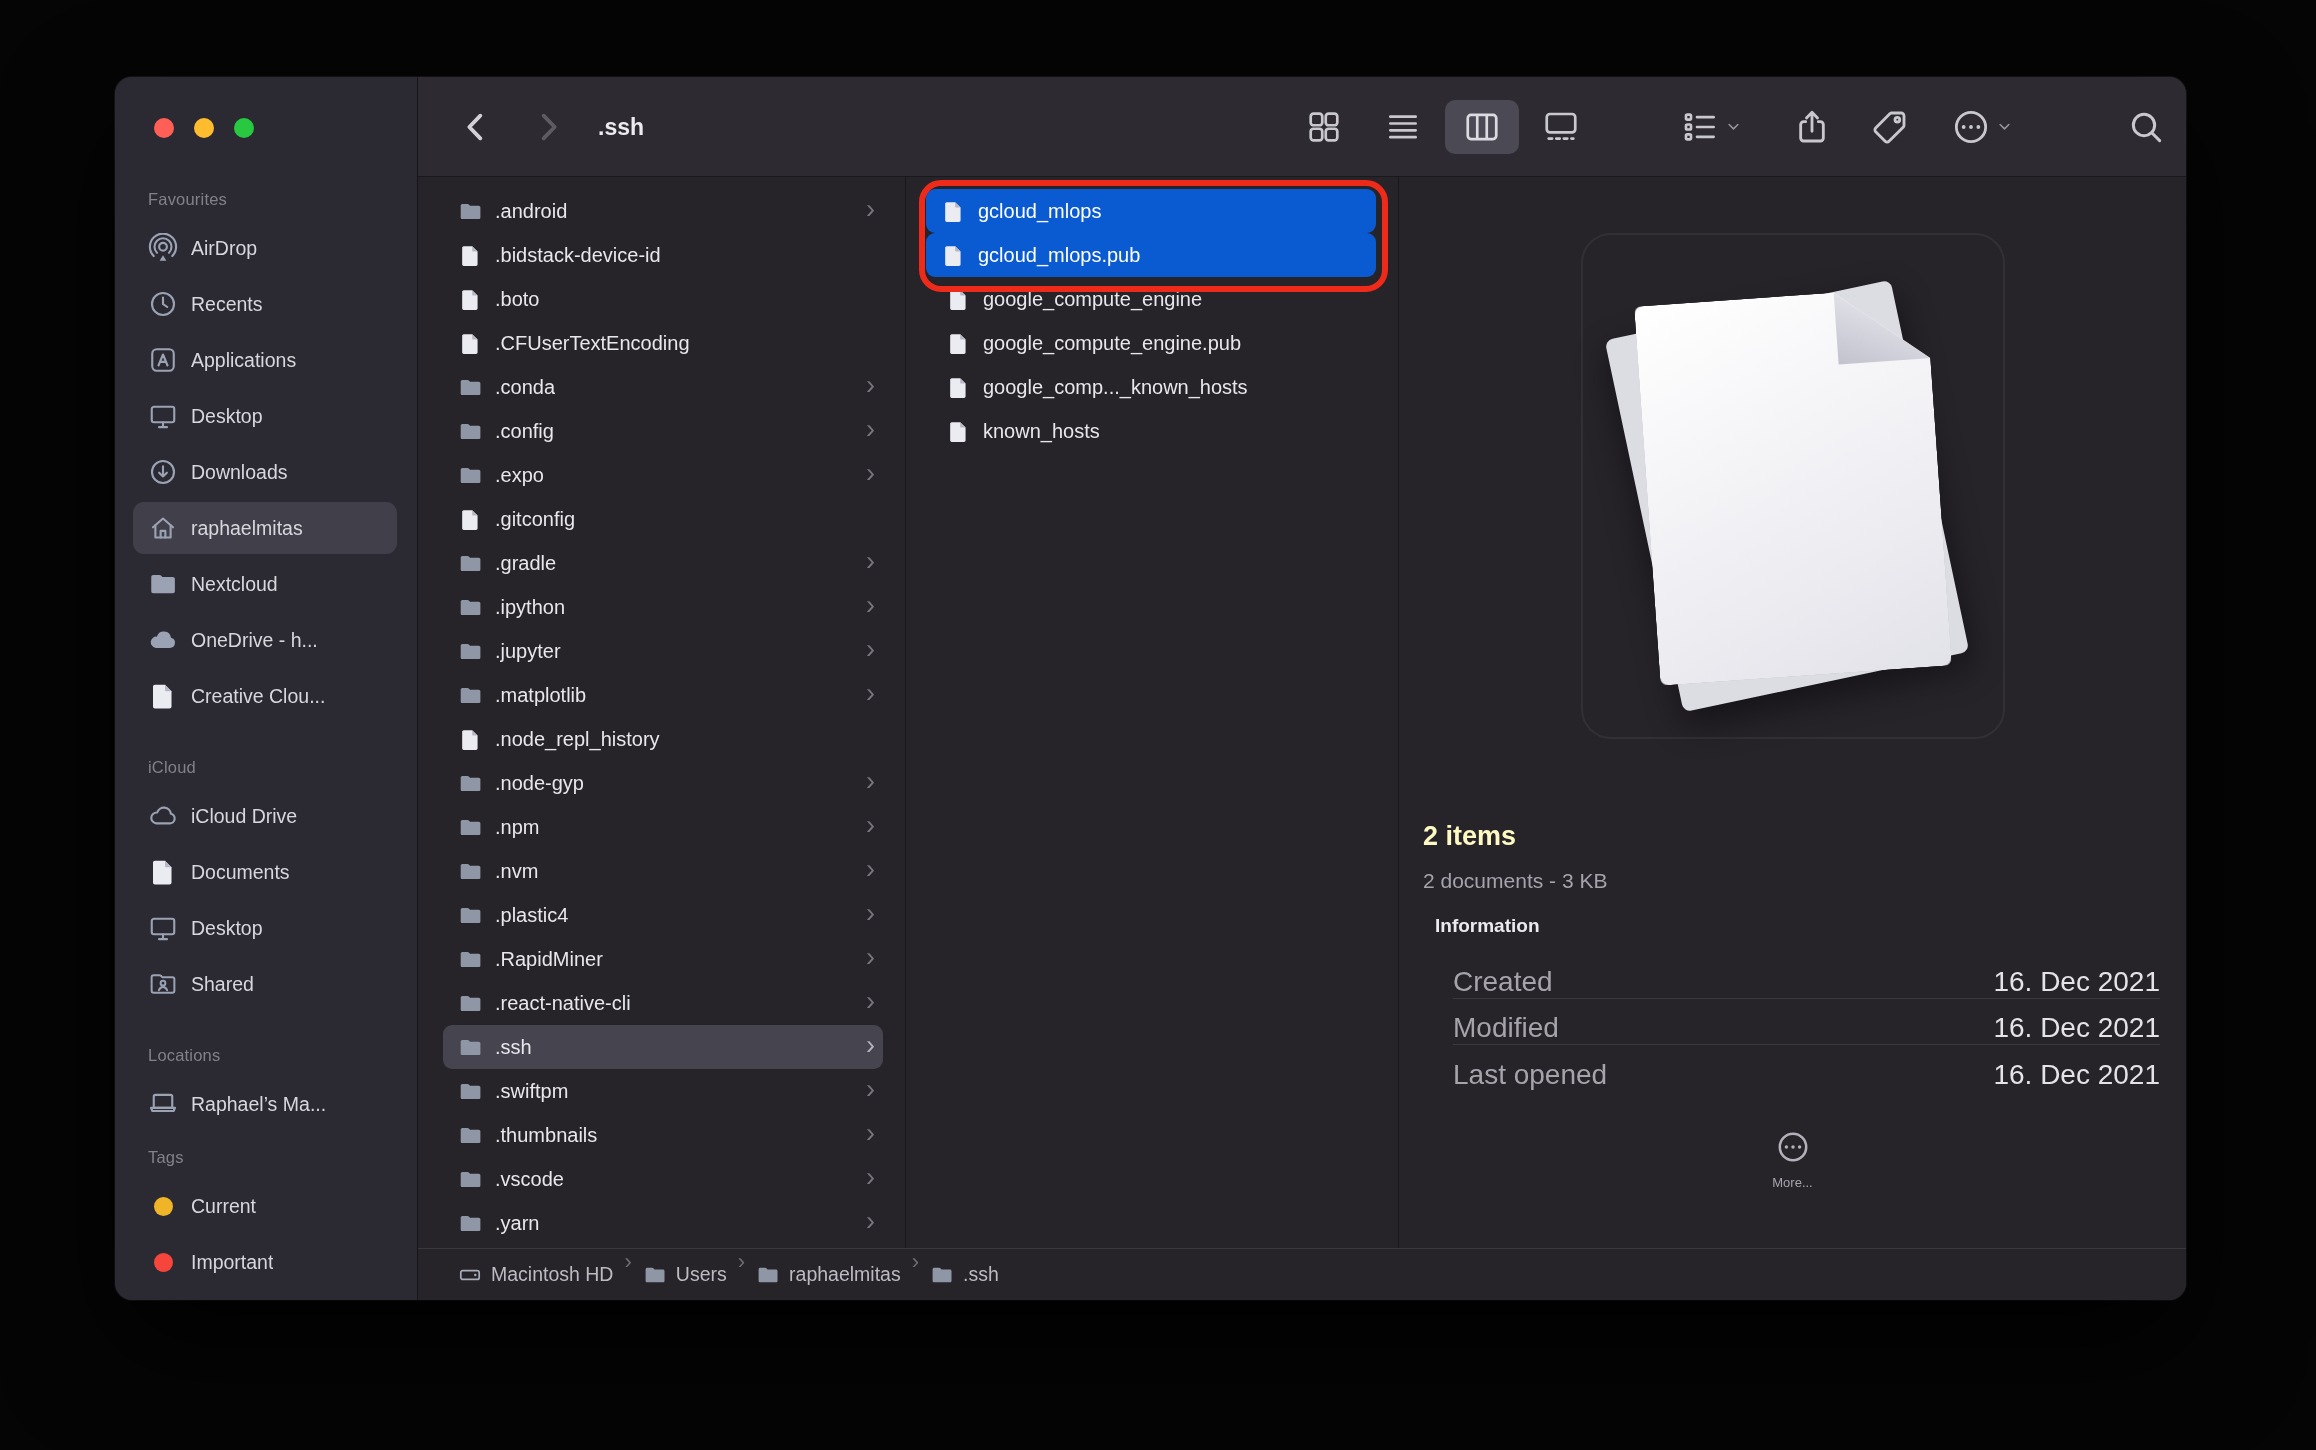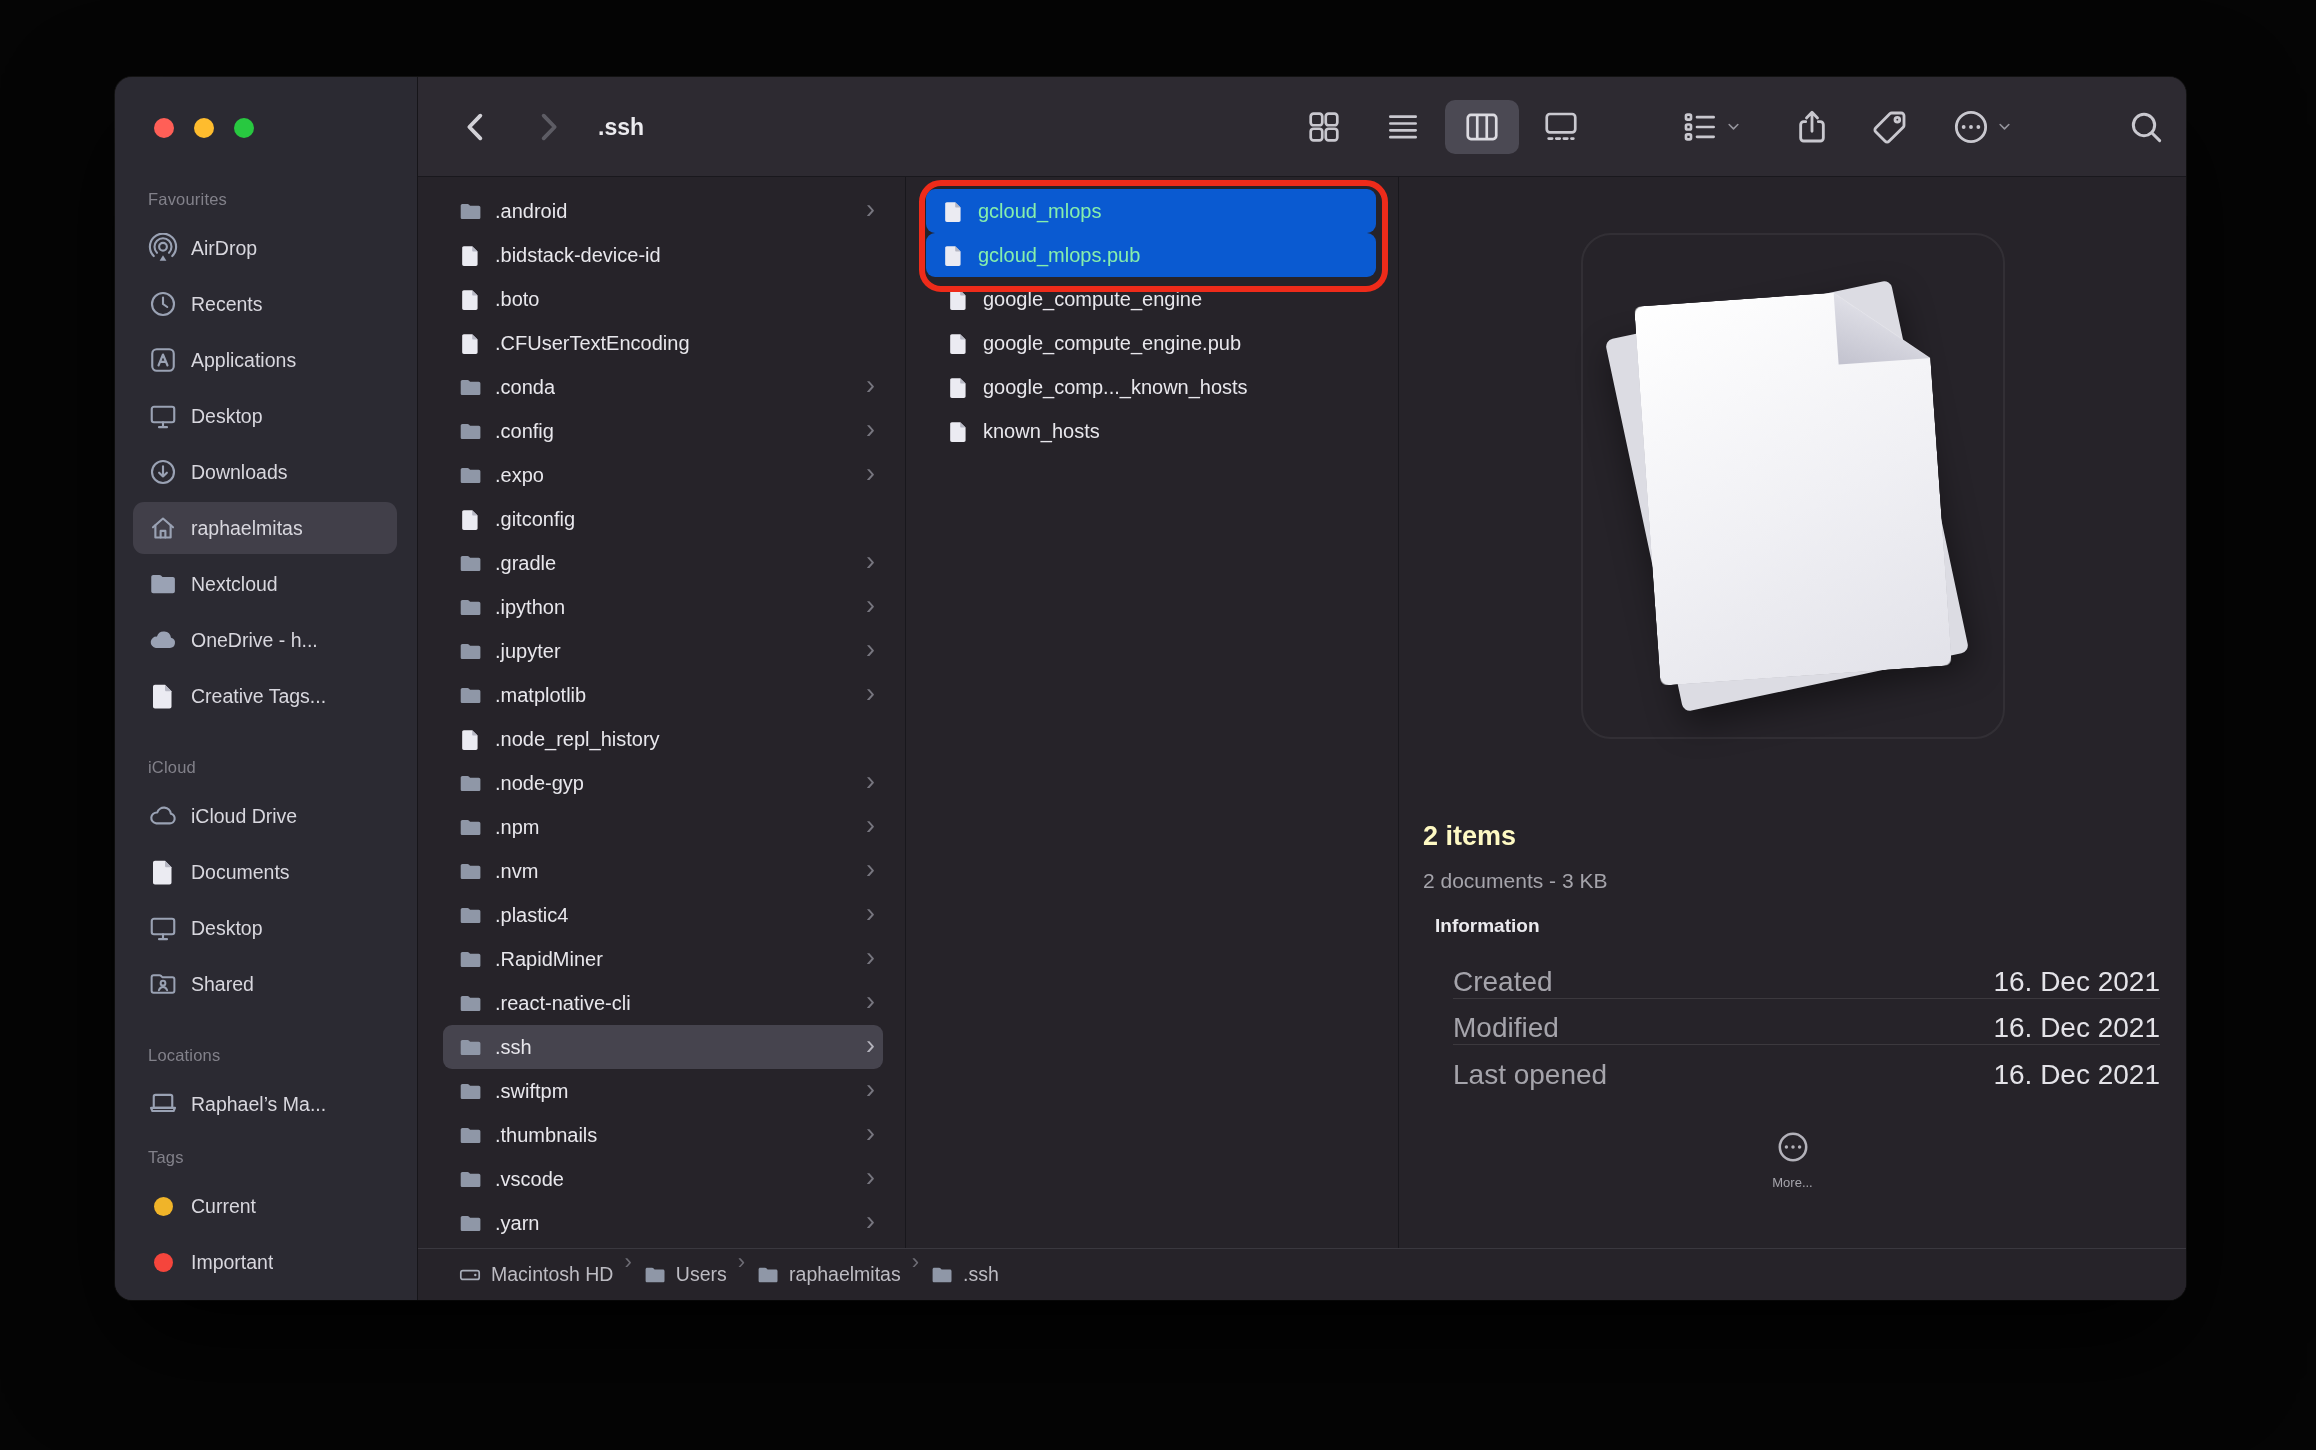--- a/index.html
+++ b/index.html
@@ -57,21 +57,21 @@
   .col { flex:none; border-right:1px solid #18171c; padding-top:12px; position:relative; overflow:hidden; }
   .col1 { width:488px; }
   .col2 { width:493px; }
   .row { height:44px; margin:0 22px 0 25px; border-radius:9px; display:flex; align-items:center; gap:12px; padding:0 8px 0 15px; font-size:20px; color:#e8e7ec; }
   .row .icon { width:25px; height:25px; }
   .c-folder { color:#8f97a7; }
   .row-label { white-space:nowrap; overflow:hidden; text-overflow:ellipsis; }
   .chev { margin-left:auto; font-size:27px; line-height:1; color:#77767f; padding-bottom:3px; }
   .row.sel-gray { background:#46444e; }
   .row.sel-gray .chev { color:#b4b3bc; }
-  .row.sel-blue { background:var(--sel-blue,#0a5ad1); color:#86efac;margin-left:20px; }
+  .row.sel-blue { background:var(--sel-blue,#0a5ad1); color:#ffffff;margin-left:20px; }
   .annotation { position:absolute; left:13px; top:3px; width:469px; height:112px; border:6px solid var(--annotation-red,#ee2b1a); border-radius:22px; pointer-events:none; z-index:4; }
   
   .preview { flex:1; position:relative; min-width:0; }
   .plate { position:absolute; left:50%; transform:translateX(-50%); top:56px; width:424px; height:506px; border:2px solid rgba(255,255,255,.06); border-radius:30px; }
   .doc-stack { position:absolute; left:50%; top:50%; width:292px; height:380px; transform:translate(-50%,-50%); }
   .sheet { position:absolute; inset:0; border-radius:8px; }
   .sheet.back { background:#dcdce3; transform:translate(-6px,10px) rotate(-12deg); box-shadow:0 14px 34px rgba(0,0,0,.45); }
   .sheet.front { background:linear-gradient(155deg,#ffffff 0%,#f0f0f4 55%,#e2e2e9 100%); transform:rotate(-4deg);
     clip-path:polygon(0 0, calc(100% - 92px) 0, 100% 72px, 100% 100%, 0 100%);
     filter:drop-shadow(0 16px 26px rgba(0,0,0,.45)); }
@@ -184,21 +184,21 @@
                 </span>
                 <span class="side-label">OneDrive - h...</span>
               </div>
               <div class="side-row">
                 <span class="icon">
                   <svg viewBox="0 0 24 24">
                     <path fill="#ebebf2" d="M5.6 3h8l5.2 5.2v12.2c0 .9-.7 1.6-1.6 1.6H5.6c-.9 0-1.6-.7-1.6-1.6V4.6C4 3.7 4.7 3 5.6 3z"></path>
                     <path fill="#b6b7c3" d="M13.6 3l5.2 5.2h-4.1c-.6 0-1.1-.5-1.1-1.1V3z"></path>
                   </svg>
                 </span>
-                <span class="side-label">Creative Tags...</span>
+                <span class="side-label">Creative Clou...</span>
               </div>
             </div>
           </section>
           <section class="side-section">
             <div class="side-header">iCloud</div>
             <div class="side-rows">
               <div class="side-row">
                 <span class="icon">
                   <svg viewBox="0 0 24 24" fill="none" stroke="currentColor" stroke-width="1.7" stroke-linejoin="round">
                     <path d="M6.6 17.9h10.8a3.9 3.9 0 0 0 .9-7.7A5.6 5.6 0 0 0 7.4 9.2a4.15 4.15 0 0 0-.8 8.7z"></path>

